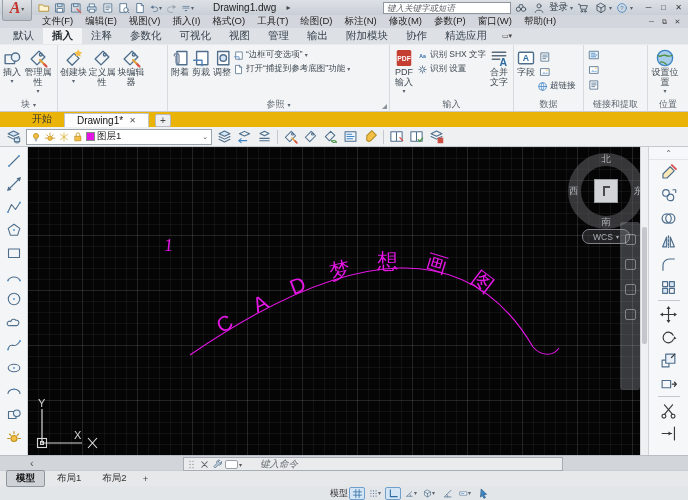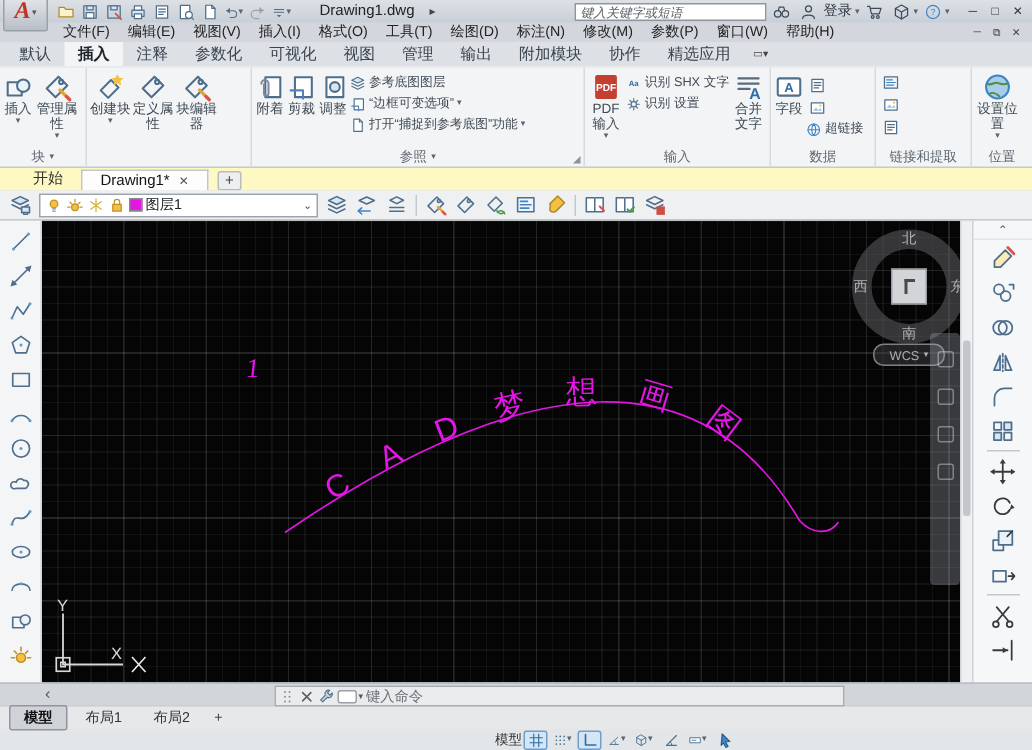--- a/index.html
+++ b/index.html
@@ -46,21 +46,21 @@
 .bigbtn .bicon .ic{width:20px;height:20px}
 .srow{display:flex;align-items:center;gap:2px;font-size:8.5px;color:#3f4a55;height:14px;white-space:nowrap;overflow:hidden}
 .srow .ic{width:11px;height:11px}
 .refrows,.colrows{display:flex;flex-direction:column;justify-content:flex-start;padding-top:2px}
 .colbtns{display:flex;flex-direction:column;gap:1px;padding-top:2px}
 .colbtns .tool-btn{width:16px;height:14px}
 .colbtns .ic{width:12px;height:12px}
 .corner{position:absolute;right:2px;bottom:2px;width:0;height:0;border-left:5px solid transparent;border-bottom:5px solid #8a929b}
 .p-block{width:58px}.p-blockdef{width:110px}.p-ref{width:222px}.p-import{width:124px}.p-data{width:70px}.p-link{width:64px}.p-loc{width:40px;border-right:none}
 
-.filetabs{height:15px;background:#fef9c3;display:flex;align-items:flex-end;font-size:10px;padding-left:10px;color:#333}
+.filetabs{height:15px;background:#eab308;display:flex;align-items:flex-end;font-size:10px;padding-left:20px;color:#333}
 .ftab{padding:1px 12px;display:flex;align-items:center;gap:6px}
 .ftab.active{background:#fdfdfd;border:1px solid #c2c6cb;border-bottom:none;color:#111}
 .tabx{font-size:8px;color:#555}
 .ftab-plus{width:16px;height:13px;border:1px solid #b8bcc1;background:#eceef0;margin-left:6px;display:flex;align-items:center;justify-content:center;font-size:10px;color:#444;border-radius:2px}
 
 .layerbar{height:20px;background:#eef0f2;border-bottom:1px solid #c5c9ce;display:flex;align-items:center;padding:0 3px;gap:3px;position:relative;z-index:10}
 .layerbar .tool-btn{width:20px;height:18px}
 .layer-dd{width:186px;height:16px;background:#fff;border:1px solid #9ba3ac;display:flex;align-items:center;font-size:9.5px;color:#222;gap:2px;padding:0 3px}
 .layer-dd .mini{width:12px;height:12px;display:inline-flex}
 .layer-dd .mini .ic{width:12px;height:12px}
@@ -104,21 +104,21 @@
 .righttools .tool-btn{width:28px;height:22px}
 .righttools .ic{width:17px;height:17px}
 .righttools .tsep{width:22px;height:1px;margin:1px 0}
 
 .cmdrow{height:15px;background:#d2d6da;position:relative;border-top:1px solid #b9bec4}
 .hscroll-left{position:absolute;left:30px;top:0;font-size:11px;color:#555;line-height:14px}
 .cmdpalette{position:absolute;left:183px;top:1px;width:380px;height:14px;background:#e9ebed;border:1px solid #a7adb4;display:flex;align-items:center;gap:2px;padding:0 2px}
 .cmdpalette .ic{width:11px;height:11px}
 .cmdbox-wrap{display:flex;align-items:center;font-size:6px;color:#555;gap:1px}
 .cmdbox-wrap .mini{width:13px;height:9px;background:#fff;border:1px solid #9aa0a7;border-radius:2px}
-.cmdtext{font-size:9.5px;color:#6b7077;margin-left:0}
+.cmdtext{font-size:9.5px;font-style:italic;color:#6b7077;margin-left:16px}
 
 .layouttabs{height:16px;background:#e6e8ea;display:flex;align-items:center;font-size:9.5px;padding-left:6px;gap:3px;border-top:1px solid #c9cdd1}
 .ltab{padding:1px 9px;color:#333;border-radius:2px}
 .ltab.active{background:#cfd3d7;border:1px solid #8f969e;color:#111;font-weight:bold}
 .ltab-plus{width:14px;text-align:center;color:#444}
 
 .statusbar{height:14px;background:#e3e6e9;display:flex;align-items:center;gap:2px;padding-left:331px;font-size:9px}
 .statusbar .tool-btn{width:16px;height:13px;border:1px solid transparent}
 .statusbar .ic{width:11px;height:11px}
 .statusbar .tool-btn.on{background:#d4e5f5;border:1px solid #6f9fca}
@@ -358,29 +358,20 @@
         <div class="bigbtn" style="max-width:26px">
           <span class="bicon">
               <svg class="ic" viewBox="0 0 16 16" aria-hidden="true">
                 <rect x="4.5" y="2.8" width="9" height="10.6" fill="#fff"></rect>
                 <circle cx="9" cy="8" r="2.6" fill="#d7e6f4"></circle>
               </svg>
             </span>
           <span>调整</span>
         </div>
         <div class="refrows">
-          <div class="srow">
-            <span>
-                <svg class="ic" viewBox="0 0 16 16" aria-hidden="true">
-                  <path d="M8 2.2 13.8 5 8 7.8 2.2 5Z" fill="#d7e6f4"></path>
-                  <path d="M2.2 8 8 10.8 13.8 8M2.2 11 8 13.8 13.8 11"></path>
-                </svg>
-              </span>
-            <span>参考底图图层</span>
-          </div>
           <div class="srow">
             <span>
                 <svg class="ic" viewBox="0 0 16 16" aria-hidden="true">
                   <rect x="4.5" y="2.8" width="9" height="10.6" fill="#fff"></rect>
                   <path d="M2.2 9.8h6.6v4.4" stroke="#4f81bd"></path>
                 </svg>
               </span>
             <span>“边框可变选项”</span>
             <span class="ddm">▾</span>
           </div>

